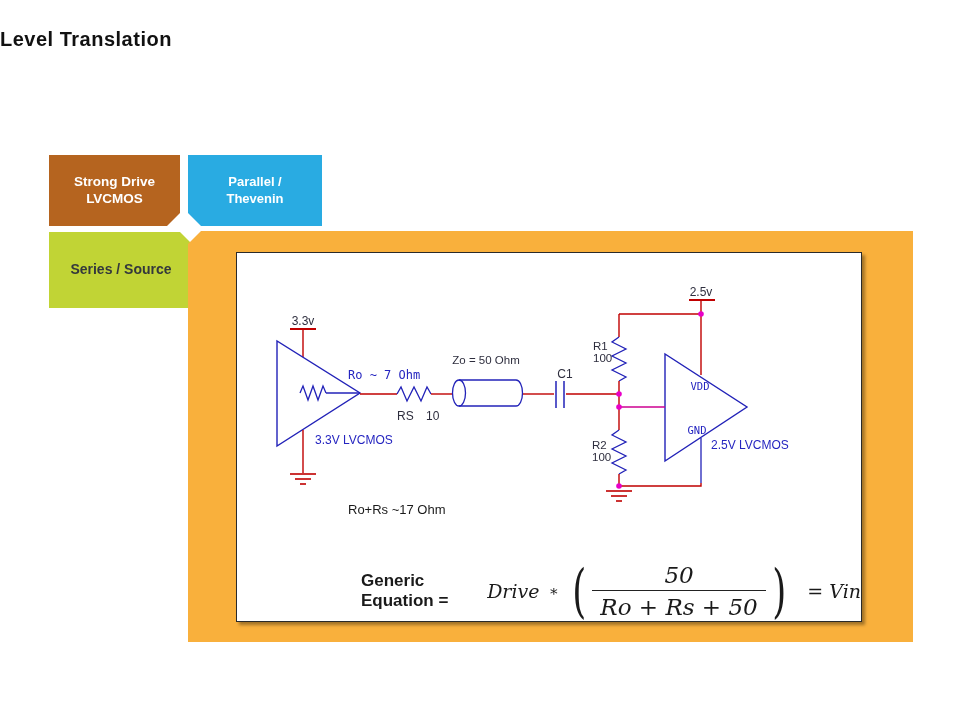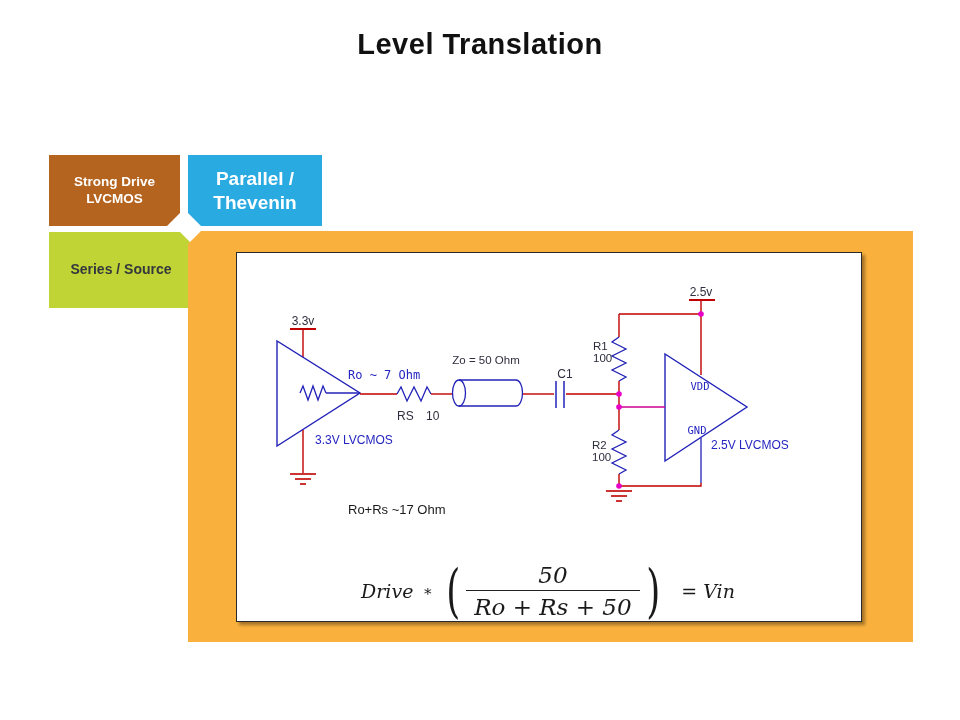--- a/index.html
+++ b/index.html
@@ -1,35 +1,35 @@
 <!DOCTYPE html>
 <html><head>
 <meta charset="utf-8">
 <style>
   html,body{margin:0;padding:0;}
   body{
     width:960px;height:720px;position:relative;background:#ffffff;
     font-family:"Liberation Sans",sans-serif;overflow:hidden;
   }
   .slide-title{
-    position:absolute;top:28px;left:0;width:960px;text-align:center;
-    font-size:29px;font-weight:bold;color:#111;letter-spacing:0.5px;
+    position:absolute;top:28px;left:0;width:960px;
+    font-size:20px;font-weight:bold;color:#111;letter-spacing:0.5px;
   }
   .tab{
     position:absolute;display:flex;flex-direction:column;justify-content:center;
     align-items:center;text-align:left;font-weight:bold;line-height:1.25;
   }
   .tab-strong{
     left:49px;top:155px;width:131px;height:71px;background:#B5641F;color:#fff;
     font-size:13.5px;
     clip-path:polygon(0 0,100% 0,100% calc(100% - 13px),calc(100% - 13px) 100%,0 100%);
   }
   .tab-parallel{
     left:188px;top:155px;width:134px;height:71px;background:#29ABE2;color:#fff;
-    font-size:19px;
+    font-size:13px;
     clip-path:polygon(0 0,100% 0,100% 100%,13px 100%,0 calc(100% - 13px));
   }
   .tab-series{
     left:49px;top:232px;width:144px;height:76px;background:#C1D435;color:#34383c;
     font-size:14px;
     clip-path:polygon(0 0,calc(100% - 13px) 0,100% 13px,100% 100%,0 100%);
   }
   .panel{
     position:absolute;left:188px;top:231px;width:725px;height:411px;background:#F9B03C;
     clip-path:polygon(13px 0,100% 0,100% 100%,0 100%,0 13px);
@@ -158,20 +158,21 @@
       <circle cx="382" cy="141" r="2.8"></circle>
       <circle cx="382" cy="154" r="2.8"></circle>
       <circle cx="464" cy="61" r="2.8"></circle>
       <circle cx="382" cy="233" r="2.8"></circle>
     </g>
   </svg>
 
   <div class="note">Ro+Rs ~17 Ohm</div>
 
   <div class="equation-row">
+    <span class="eq-label">Generic Equation =</span>
     <span class="eq-math">
       <span>Drive</span>
       <span class="eq-op">∗</span>
       <span class="paren">(</span>
       <span class="frac">
         <span class="num">50</span>
         <span class="den">Ro + Rs + 50</span>
       </span>
       <span class="paren">)</span>
       <span class="eq-rhs">= Vin</span>

